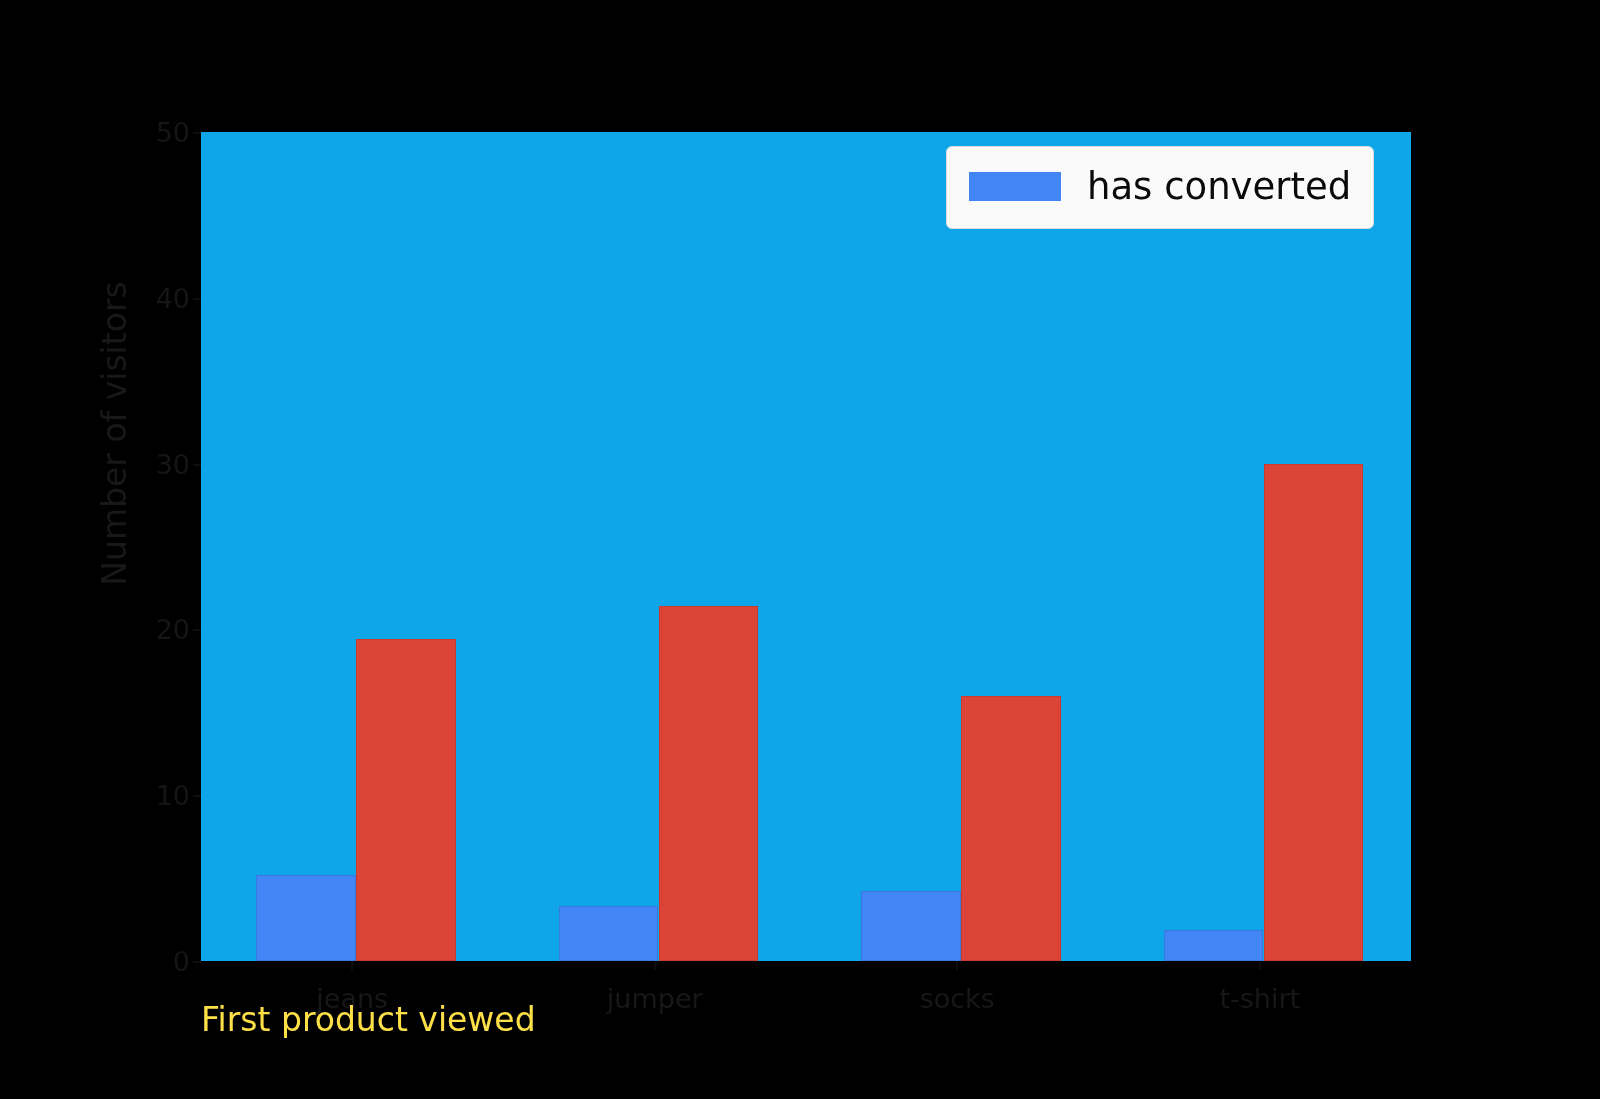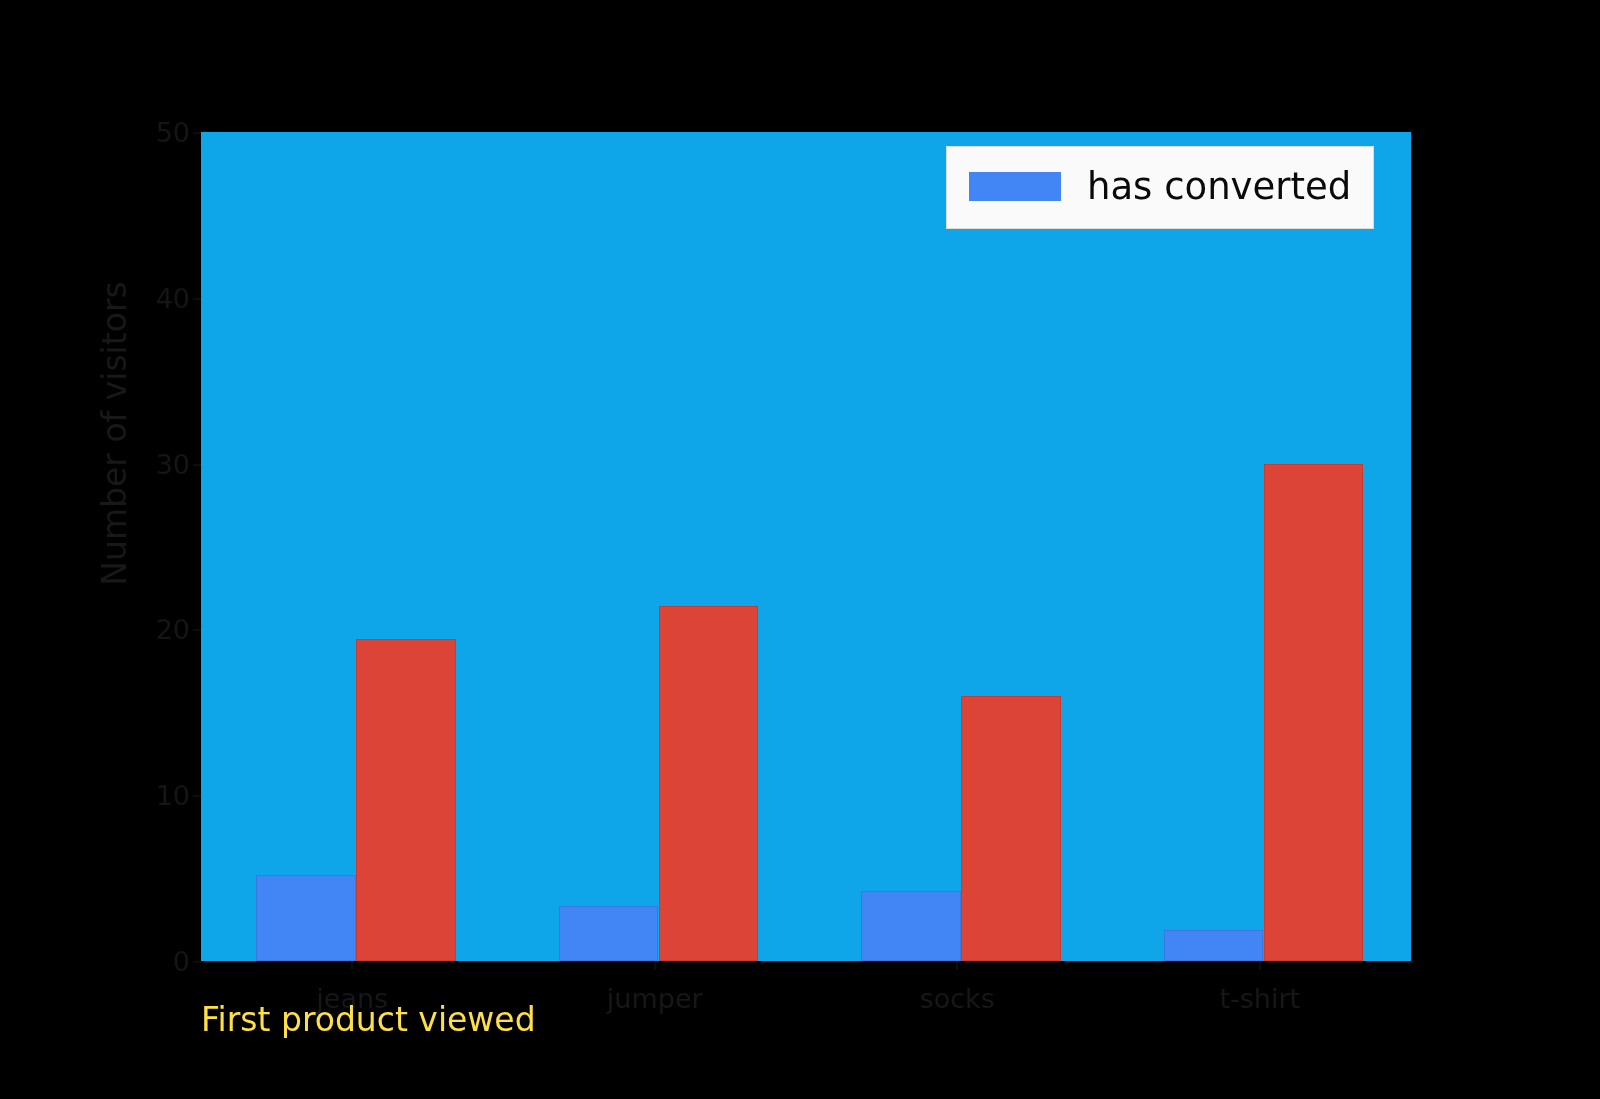--- a/index.html
+++ b/index.html
@@ -114,21 +114,21 @@
     transform-origin: center center;
   }
 
   
   #legend {
     position: absolute;
     left: 946px;
     top: 146px;
     background: #fafafa;
     border: 1px solid #dcdcdc;
-    border-radius: 0;
+    border-radius: 6px;
     padding: 14px 22px 16px 22px;
     box-sizing: border-box;
   }
   .legend-row {
     display: flex;
     align-items: center;
     height: 51px;
   }
   .legend-swatch {
     width: 92px;

